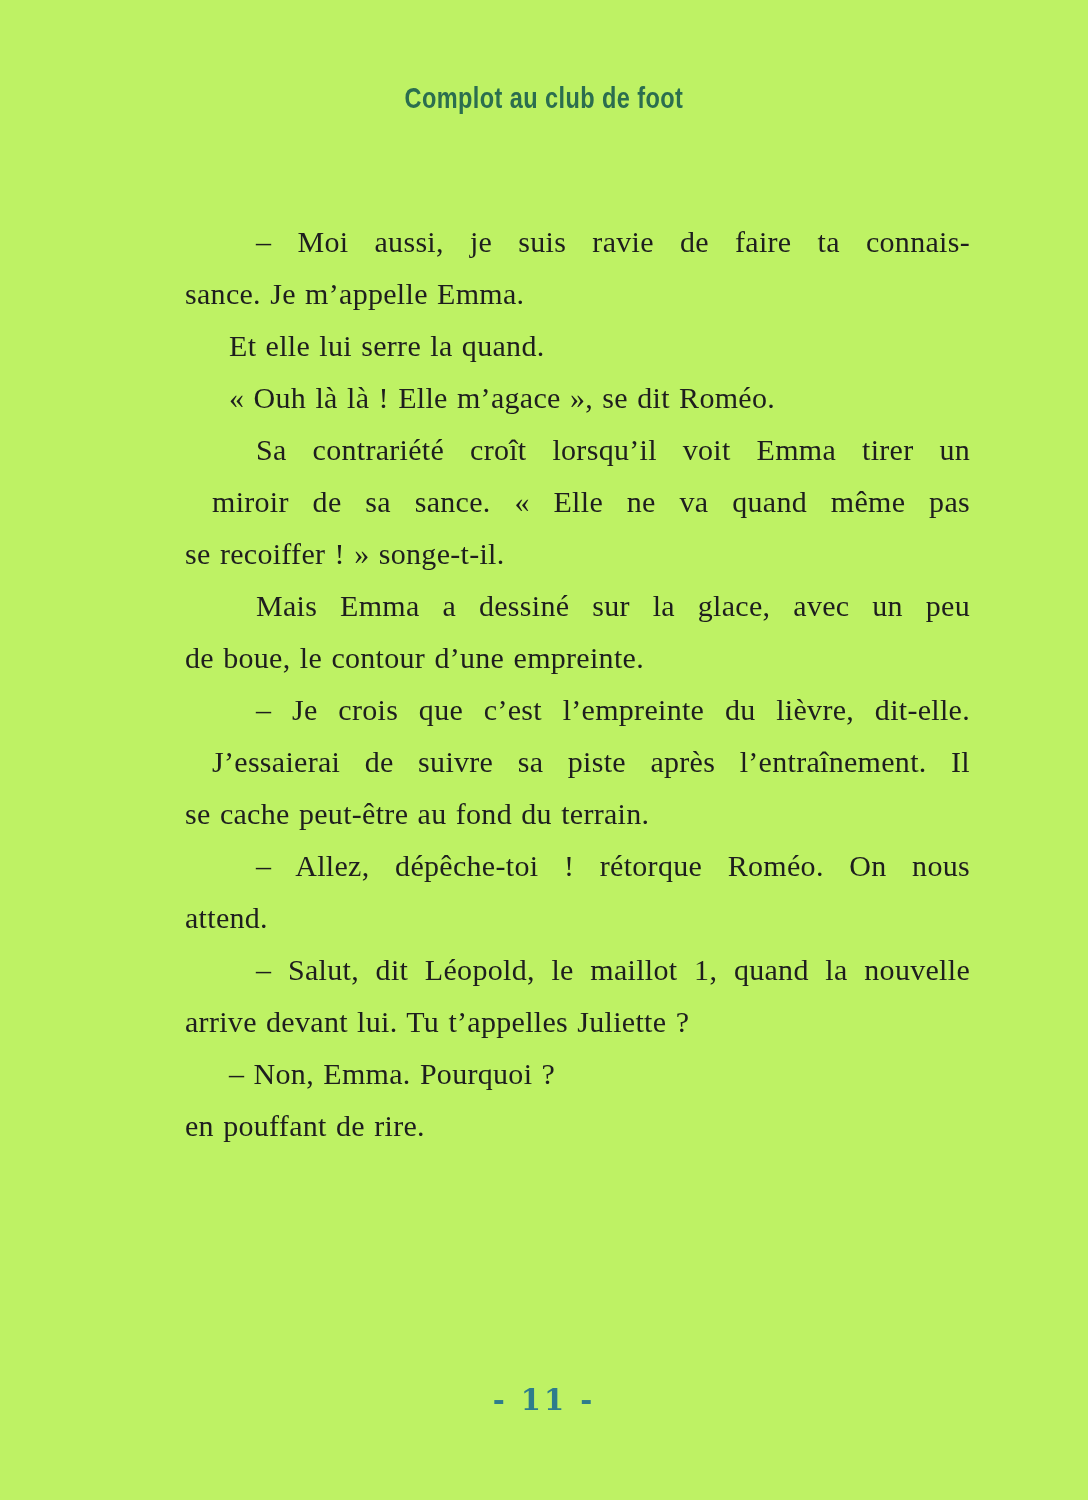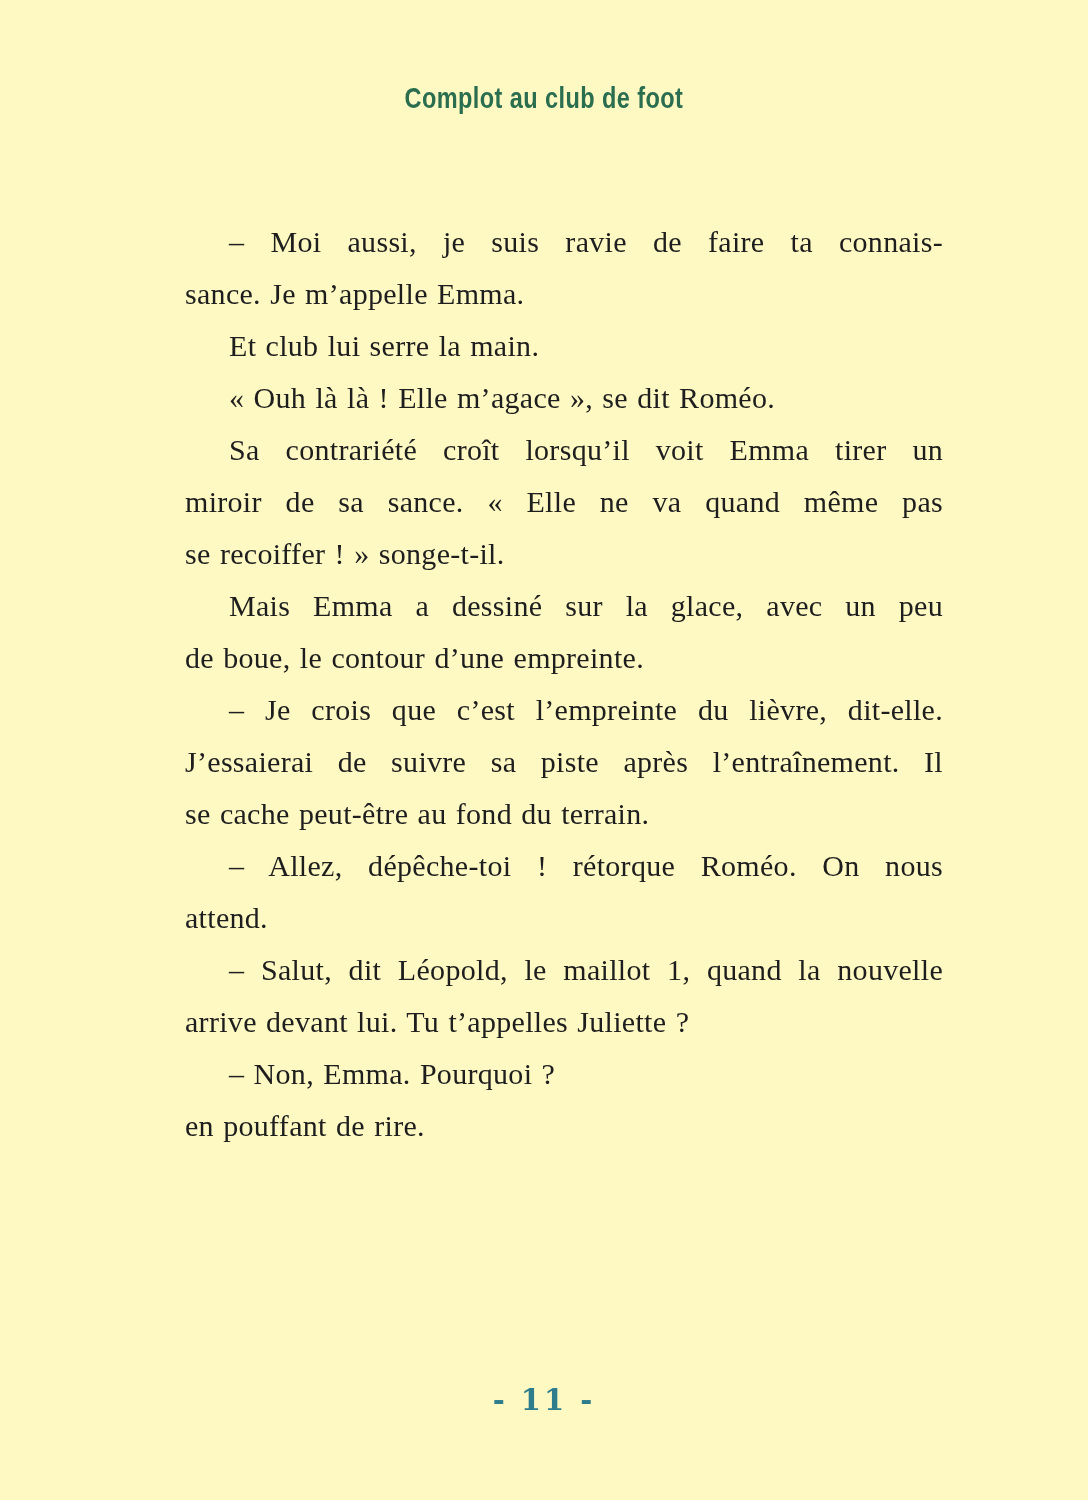--- a/index.html
+++ b/index.html
@@ -4,21 +4,21 @@
 <style>
   html, body {
     margin: 0;
     padding: 0;
     background: #ffffff;
   }
   .page {
     position: relative;
     width: 1088px;
     height: 1500px;
-    background: #fef9c3;
+    background: #bef264;
     overflow: hidden;
     font-family: "Liberation Serif", serif;
   }
   .running-header {
     position: absolute;
     top: 82px;
     left: 0;
     width: 1088px;
     text-align: center;
     color: #2b6e4f;
@@ -46,20 +46,21 @@
     line-height: 52px;
     font-size: 30px;
     white-space: nowrap;
     letter-spacing: 0.3px;
     word-spacing: 1.5px;
   }
   .line.just {
     text-align: justify;
     text-align-last: justify;
     text-justify: inter-word;
+    margin-left: 27px;
   }
   .line.first {
     padding-left: 44px;
   }
   .pagenum {
     position: absolute;
     top: 1383px;
     left: 0;
     width: 1088px;
     text-align: center;
@@ -78,21 +79,21 @@
   <div class="running-header">
     <span class="header-inner">Complot au club de foot</span>
   </div>
 
   <div class="textblock" id="textblock">
       <div>
         <div class="line first just">– Moi aussi, je suis ravie de faire ta connais-</div>
         <div class="line">sance. Je m’appelle Emma.</div>
       </div>
       <div>
-        <div class="line first">Et club lui serre la main.</div>
+        <div class="line first">Et elle lui serre la quand.</div>
       </div>
       <div>
         <div class="line first">« Ouh là là ! Elle m’agace », se dit Roméo.</div>
       </div>
       <div>
         <div class="line first just">Sa contrariété croît lorsqu’il voit Emma tirer un</div>
         <div class="line just">miroir de sa sance. « Elle ne va quand même pas</div>
         <div class="line">se recoiffer ! » songe-t-il.</div>
       </div>
       <div>

